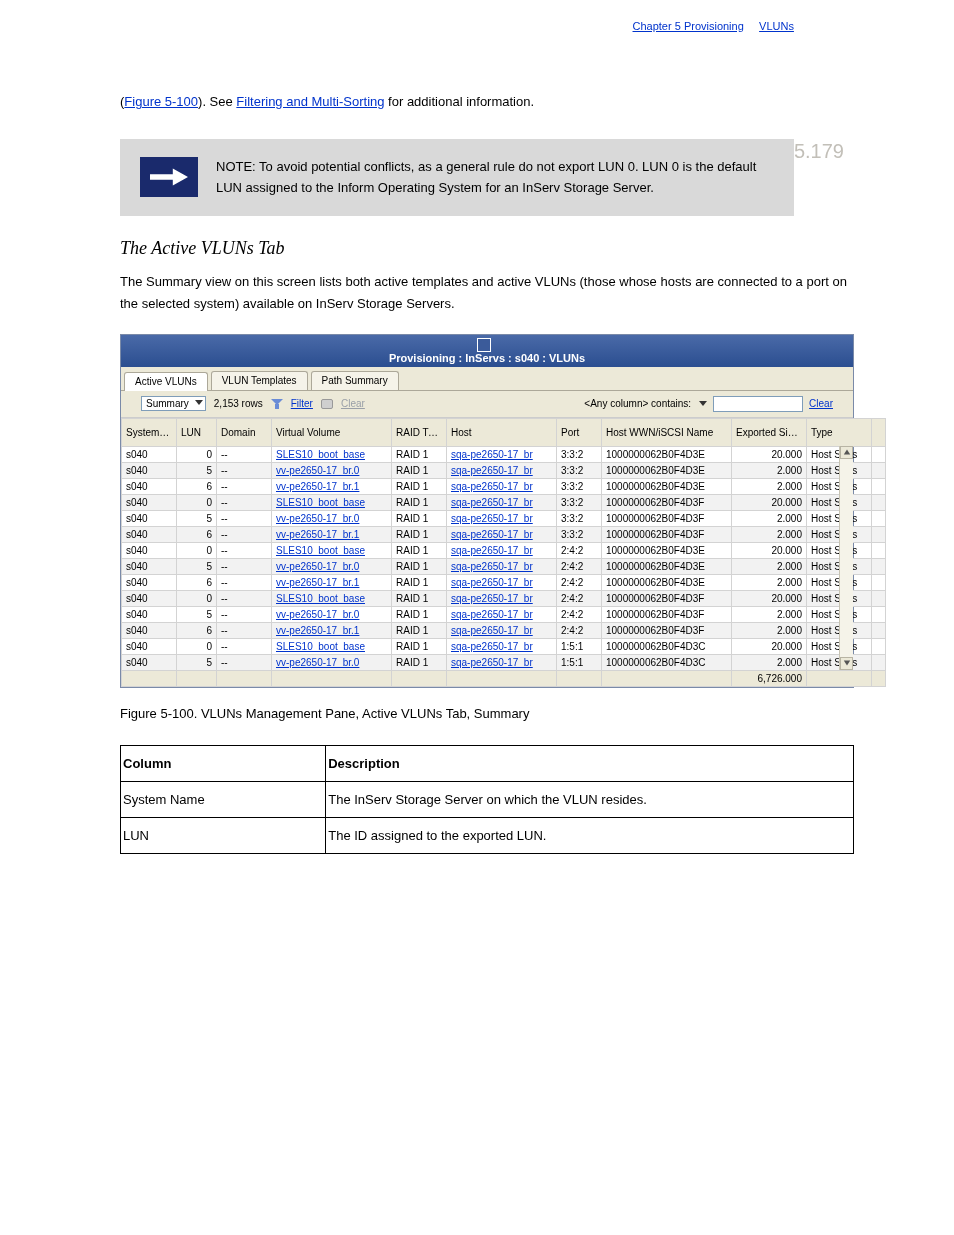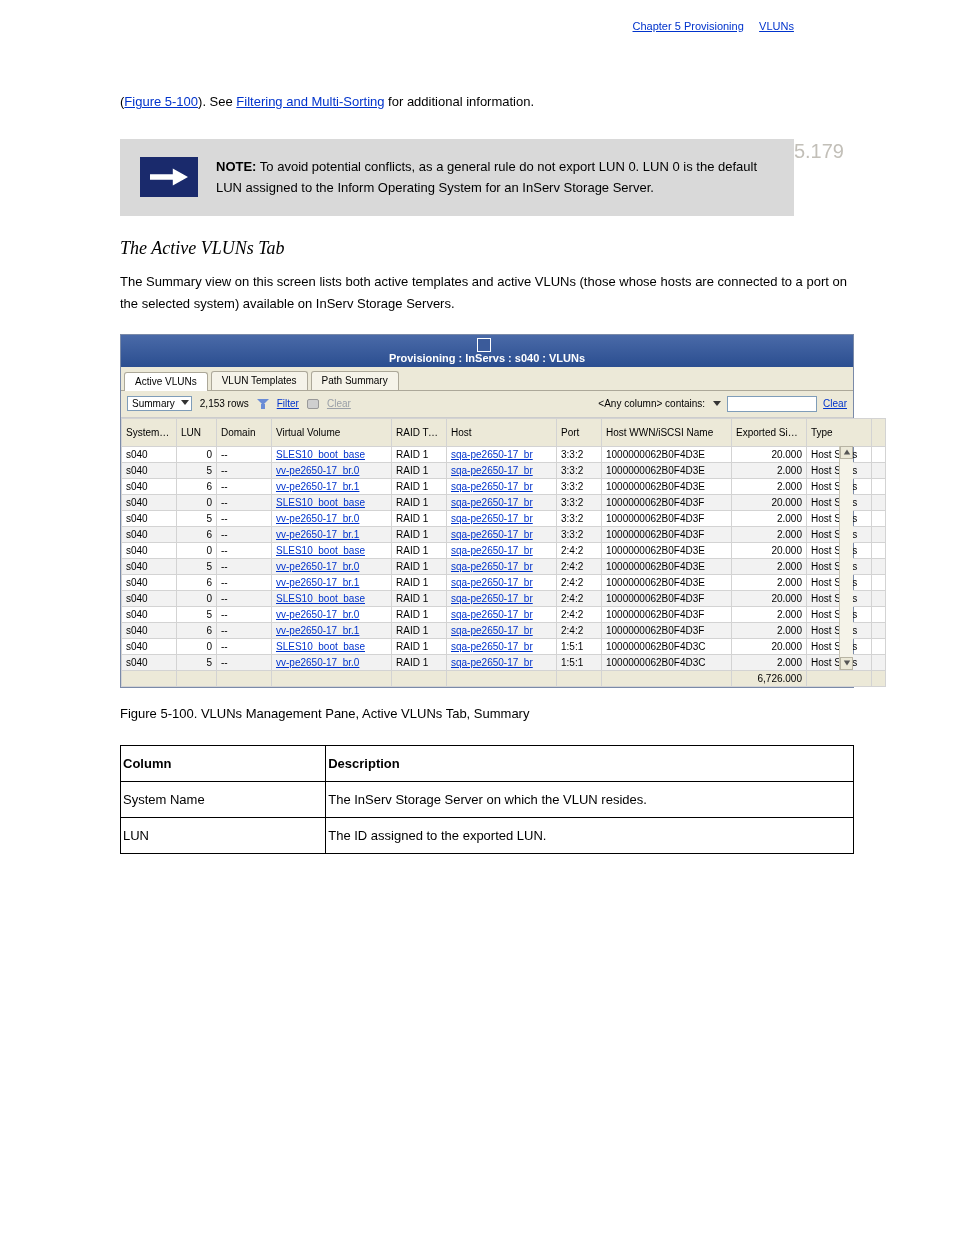--- a/index.html
+++ b/index.html
@@ -24,21 +24,21 @@
   }
   .note-arrow {
     width:58px; height:40px;
     background:#1a2a6c;
     display:flex; align-items:center; justify-content:center;
     margin-right:18px;
     flex-shrink:0;
   }
   .note-arrow svg { width:38px; height:20px; fill:#fff; }
   .note-text { flex:1; line-height:1.6; }
-  .note-text b { font-weight:bold; }
+  .note-text b { font-weight:normal; }
 
   .section-head {
     font-style: italic;
     font-size: 18px;
     font-family: Liberation Serif, serif;
     margin: 22px 0 12px 0;
   }
   .para { line-height:1.7; margin-bottom:10px; }
 
   
@@ -69,21 +69,21 @@
     border:1px solid #aca899;
     border-bottom:none;
     background:#f5f3e9;
     margin-left:3px;
     border-radius:3px 3px 0 0;
     cursor:pointer;
   }
   .tab.active { background:#fff; font-weight:normal; position:relative; top:1px;}
   .tool-row {
     background:#ece9d8;
-    padding:5px 6px;
+    padding:5px 20px;
     display:flex; align-items:center; gap:24px;
     border-bottom:1px solid #ccc;
   }
   .tool-left { display:flex; align-items:center; gap:8px; }
   .tool-right { margin-left:auto; display:flex; align-items:center; gap:6px; }
   .combo {
     border:1px solid #7f9db9; background:#fff; padding:1px 16px 1px 4px; position:relative;
   }
   .combo::after {
     content:""; position:absolute; right:2px; top:3px;

